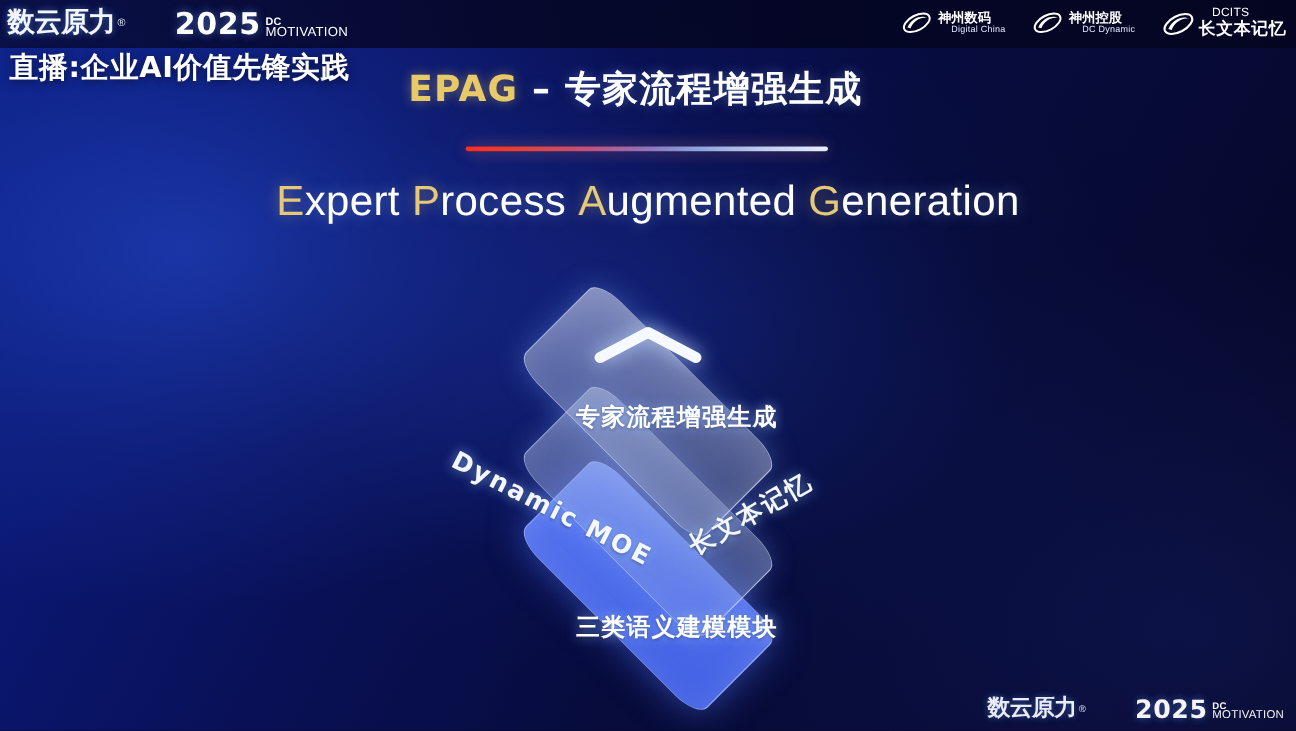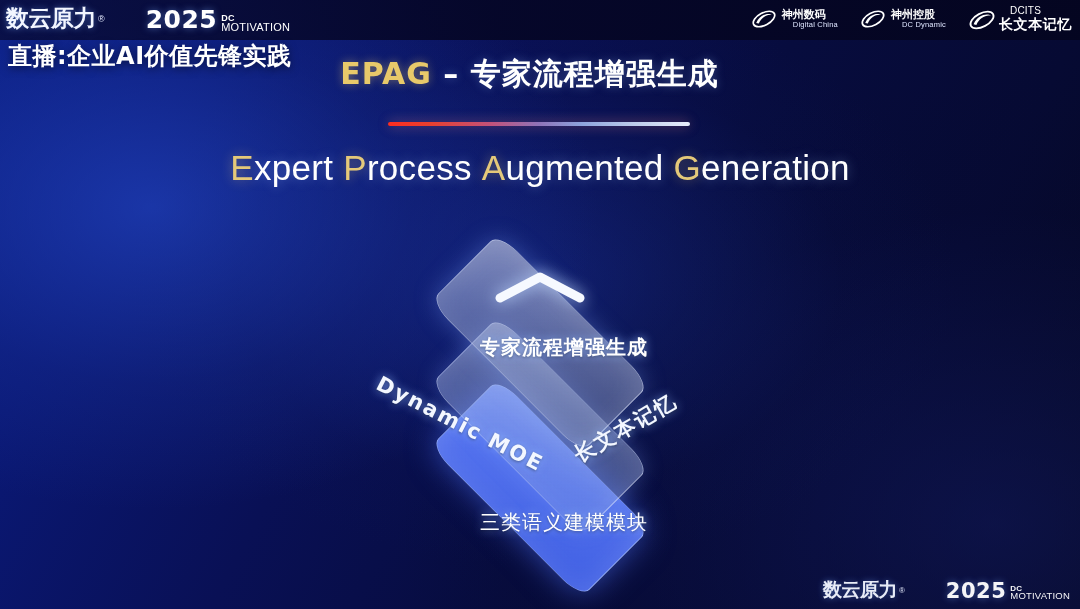--- a/index.html
+++ b/index.html
@@ -151,21 +151,21 @@
     font-family:"DejaVu Sans","Liberation Sans",sans-serif;
     text-shadow:0 0 10px rgba(140,180,255,0.85),0 1px 3px rgba(0,0,0,0.45);
   }
   .lbl-top{
     left:0;width:480px;text-align:center;top:108px;
     font-size:20px;font-weight:bold;letter-spacing:1px;
     transform:translateX(24px);
   }
   .lbl-bot{
     left:0;width:480px;text-align:center;top:283px;
-    font-size:20px;font-weight:normal;letter-spacing:1px;
+    font-size:20px;font-weight:bold;letter-spacing:1px;
     transform:translateX(24px);
   }
   .lbl-moe{
     left:68px;top:186px;
     font-size:21px;font-weight:bold;letter-spacing:2px;
     transform:rotate(27deg);
     color:#f3f7ff;
   }
   .lbl-mem{
     left:268px;top:188px;

